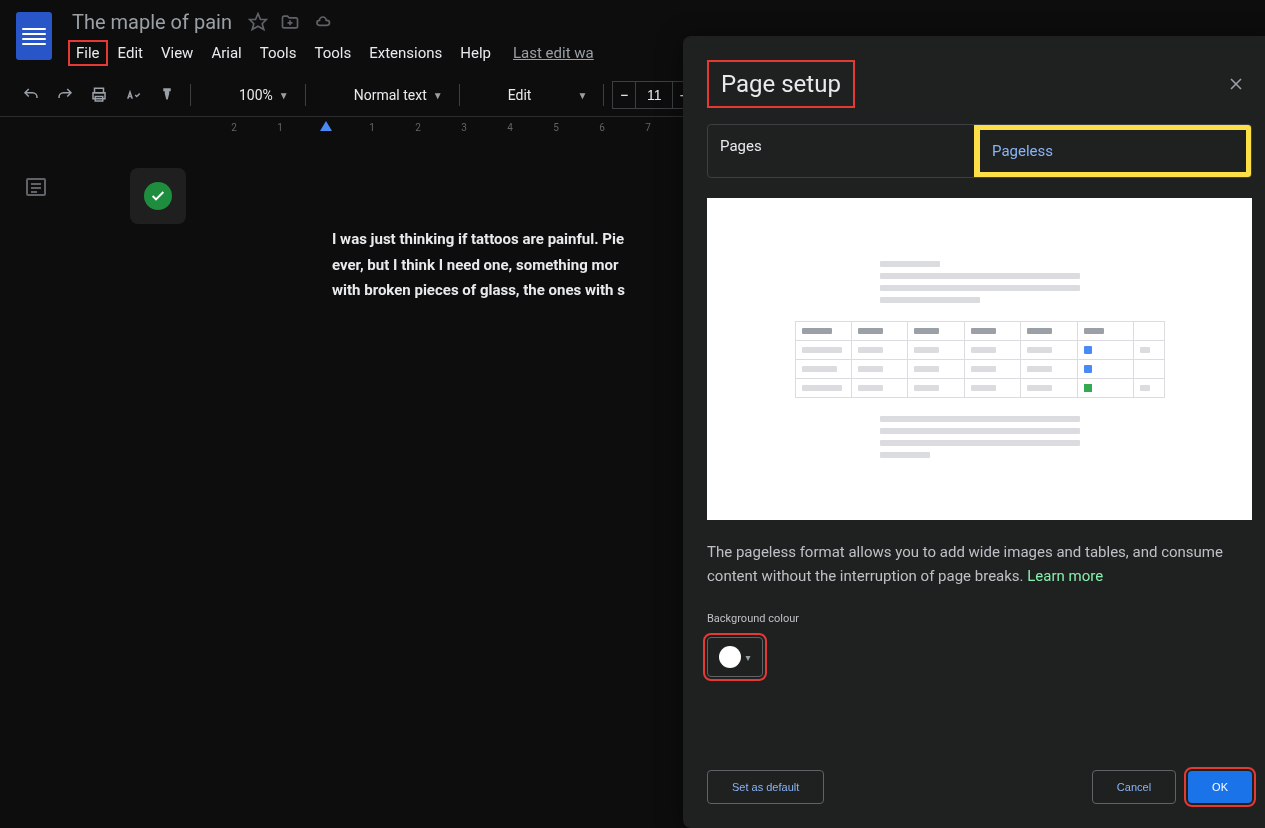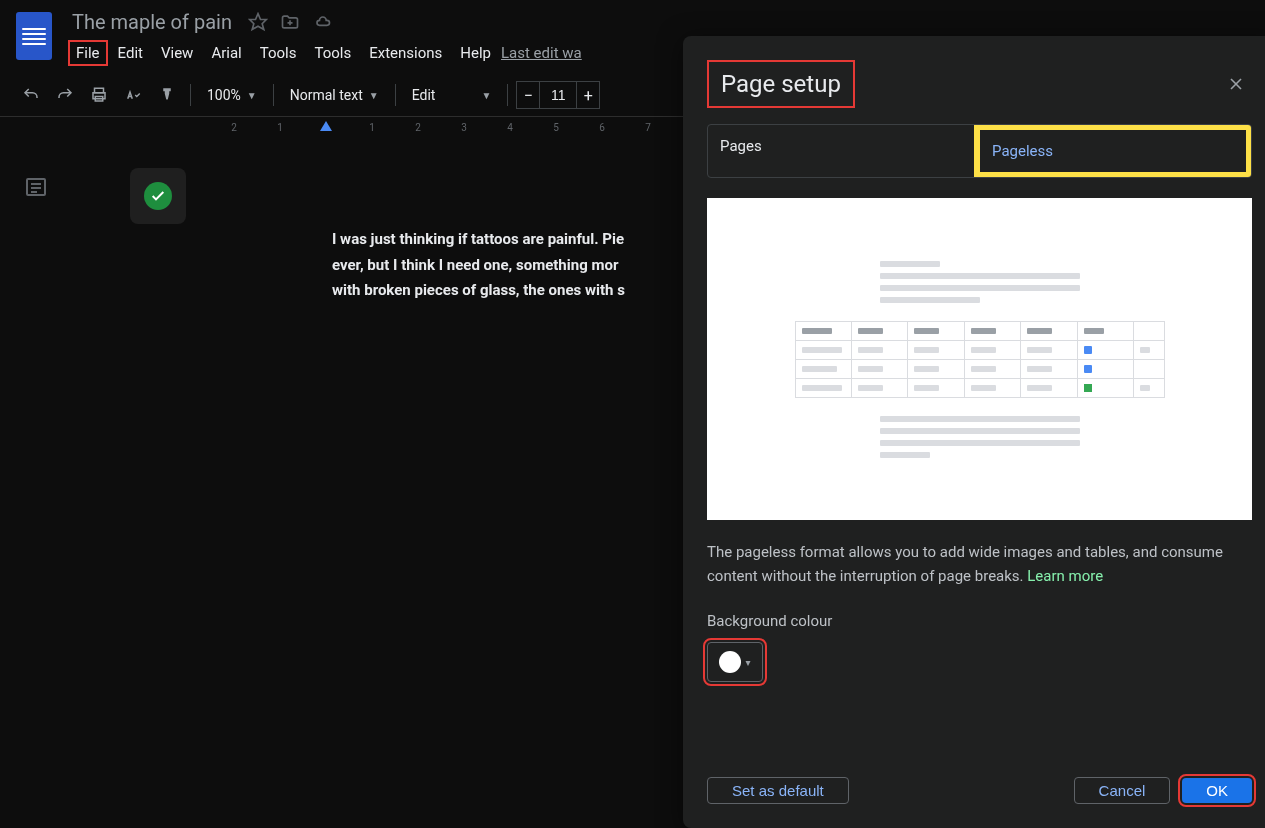--- a/index.html
+++ b/index.html
@@ -48,20 +48,21 @@
   color: #e8eaed;
   font-size: 15px;
   border-radius: 0;
   cursor: pointer;
 }
 .menu-item.highlighted { border: 2px solid #e53935; padding: 2px 6px; }
 .last-edit {
   color: #9aa0a6;
   text-decoration: underline;
   font-size: 15px;
+  margin-left: 12px;
 }
 
 
 .toolbar {
   display: flex;
   align-items: center;
   gap: 4px;
   padding: 6px 16px;
   border-bottom: 1px solid #2d2d2d;
   margin-top: 8px;
@@ -69,21 +70,21 @@
 .tool-btn {
   width: 30px; height: 30px;
   display: flex; align-items: center; justify-content: center;
   color: #9aa0a6;
   cursor: pointer;
   border-radius: 4px;
 }
 .tool-sep { width: 1px; height: 22px; background: #3c4043; margin: 0 4px; }
 .zoom-select, .style-select, .font-select {
   display: flex; align-items: center; gap: 6px;
-  padding: 4px 8px; color: #e8eaed; font-size: 14px;
+  padding: 4px 8px; color: #e8eaed; font-size: 14px; margin-left: 32px;
 }
 .dropdown-arrow { font-size: 10px; color: #9aa0a6; }
 .font-size-group { display: flex; align-items: center; }
 .fs-btn {
   width: 24px; height: 28px;
   display: flex; align-items: center; justify-content: center;
   color: #e8eaed; font-size: 16px;
   border: 1px solid #3c4043;
   cursor: pointer;
 }
@@ -268,21 +269,21 @@
 
 .desc-text {
   font-size: 15px;
   color: #bdc1c6;
   line-height: 1.6;
   margin-bottom: 24px;
 }
 .learn-link { color: #86efac; cursor: pointer; }
 
 .bg-section { margin-bottom: auto; }
-.bg-label { font-size: 15px; color: #bdc1c6; margin-bottom: 12px; }
+.bg-label { font-size: 11px; color: #bdc1c6; margin-bottom: 12px; }
 .color-picker {
   width: 56px; height: 40px;
   border: 1px solid #5f6368;
   border-radius: 4px;
   display: flex; align-items: center; justify-content: center; gap: 4px;
   cursor: pointer;
   outline: 2px solid #e53935;
   outline-offset: 2px;
 }
 .color-swatch {
@@ -291,23 +292,23 @@
   border-radius: 50%;
 }
 
 .dialog-footer {
   display: flex;
   gap: 12px;
   align-items: center;
   margin-top: 20px;
 }
 .btn {
-  padding: 4px 24px;
+  padding: 10px 24px;
   border-radius: 4px;
-  font-size: 15px;
+  font-size: 11px;
   cursor: pointer;
   border: 1px solid #5f6368;
   background: transparent;
   color: #8ab4f8;
 }
 .btn-primary {
   background: #1a73e8;
   color: #fff;
   border: none;
   outline: 2px solid #e53935;

